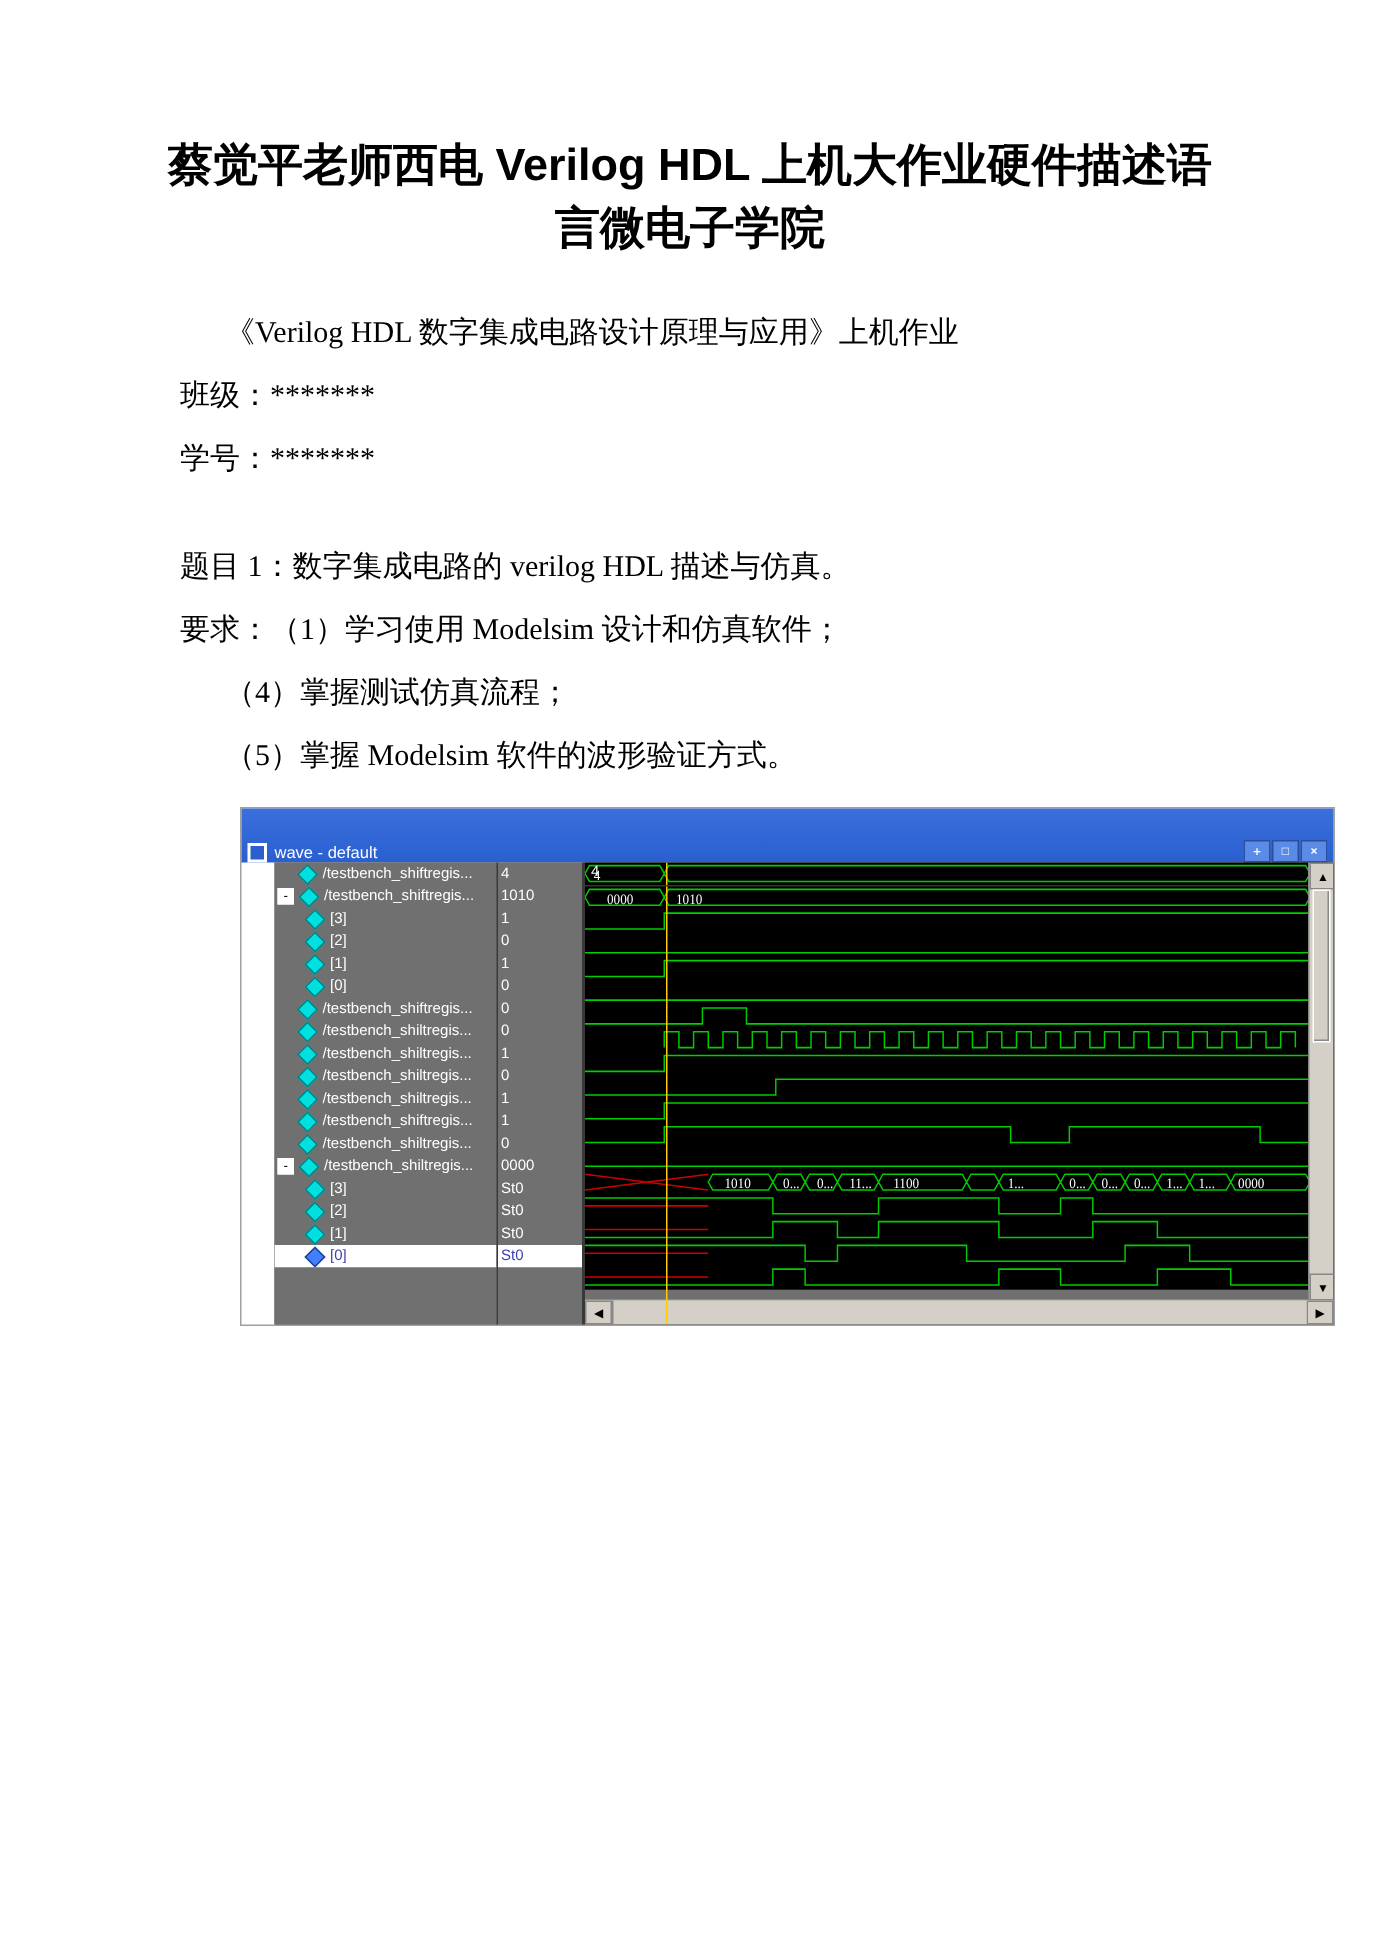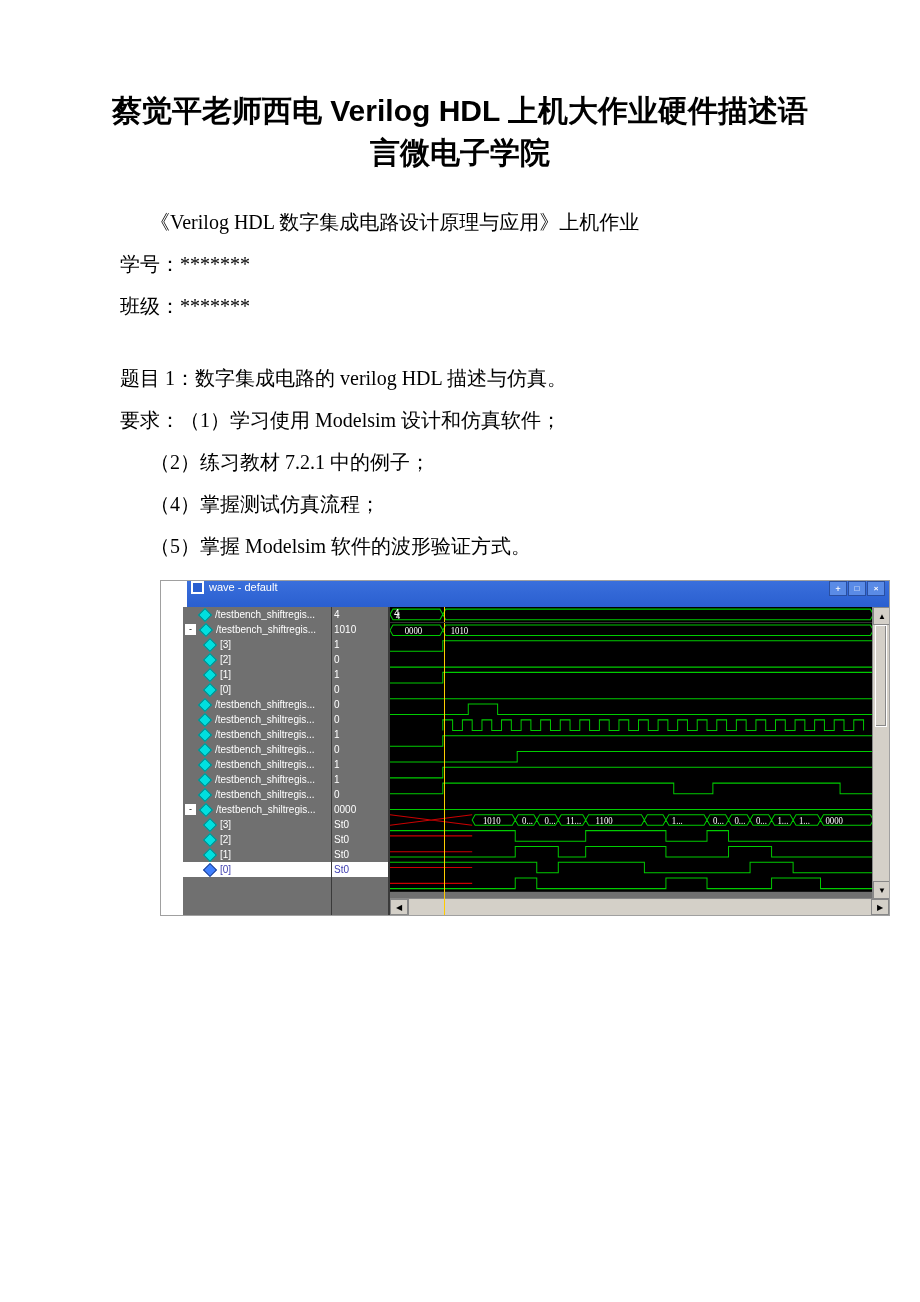--- a/index.html
+++ b/index.html
@@ -46,25 +46,24 @@
   .wave-wrap {
     margin: 14px 0 0 50px;
     width: 728px;
     border: 1px solid #a0a0a0;
     font-family: Tahoma, sans-serif;
     font-size: 10px;
   }
   .wave-titlebar {
     background: linear-gradient(#3a6fdc, #2a5fd0);
     color: #fff;
-    height: 26px;
+    height: 36px;
     display: flex;
-    align-items: flex-start;
+    align-items: flex-end;
     padding: 0 4px;
-    margin-left: 26px;
   }
   .wave-titlebar .icon {
     width: 13px; height: 13px;
     background: #fff;
     margin-right: 5px;
     position: relative;
   }
   .wave-titlebar .icon::before {
     content:"";
     position:absolute; inset:2px;
@@ -187,26 +186,25 @@
   .right-scroll .sb-thumb { position:absolute; left:2px; right:2px; top:18px; height:100px; background:#d4d0c8; border:1px solid #fff; box-shadow: inset -1px -1px #888;}
 </style>
 </head>
 <body>
 
 <div class="page">
   <div class="watermark">www.bdocx.com</div>
   <div class="content">
     <h1>蔡觉平老师西电 Verilog HDL 上机大作业硬件描述语言微电子学院</h1>
     <p class="para">《Verilog HDL 数字集成电路设计原理与应用》上机作业</p>
+    <p class="para noindent">班级：*******</p>
     <p class="para noindent">学号：*******</p>
-    <p class="para noindent">班级：*******</p>
     <div class="spacer"></div>
     <p class="para noindent">题目 1：数字集成电路的 verilog HDL 描述与仿真。</p>
     <p class="para noindent">要求：（1）学习使用 Modelsim 设计和仿真软件；</p>
-    <p class="para">（2）练习教材 7.2.1 中的例子；</p>
     <p class="para">（4）掌握测试仿真流程；</p>
     <p class="para">（5）掌握 Modelsim 软件的波形验证方式。</p>
 
     <div class="wave-wrap">
       <div class="wave-titlebar">
         <span class="icon"></span>
         <span class="t-title">wave - default</span>
         <span class="t-buttons">
           <span class="t-btn">＋</span>
           <span class="t-btn">□</span>

